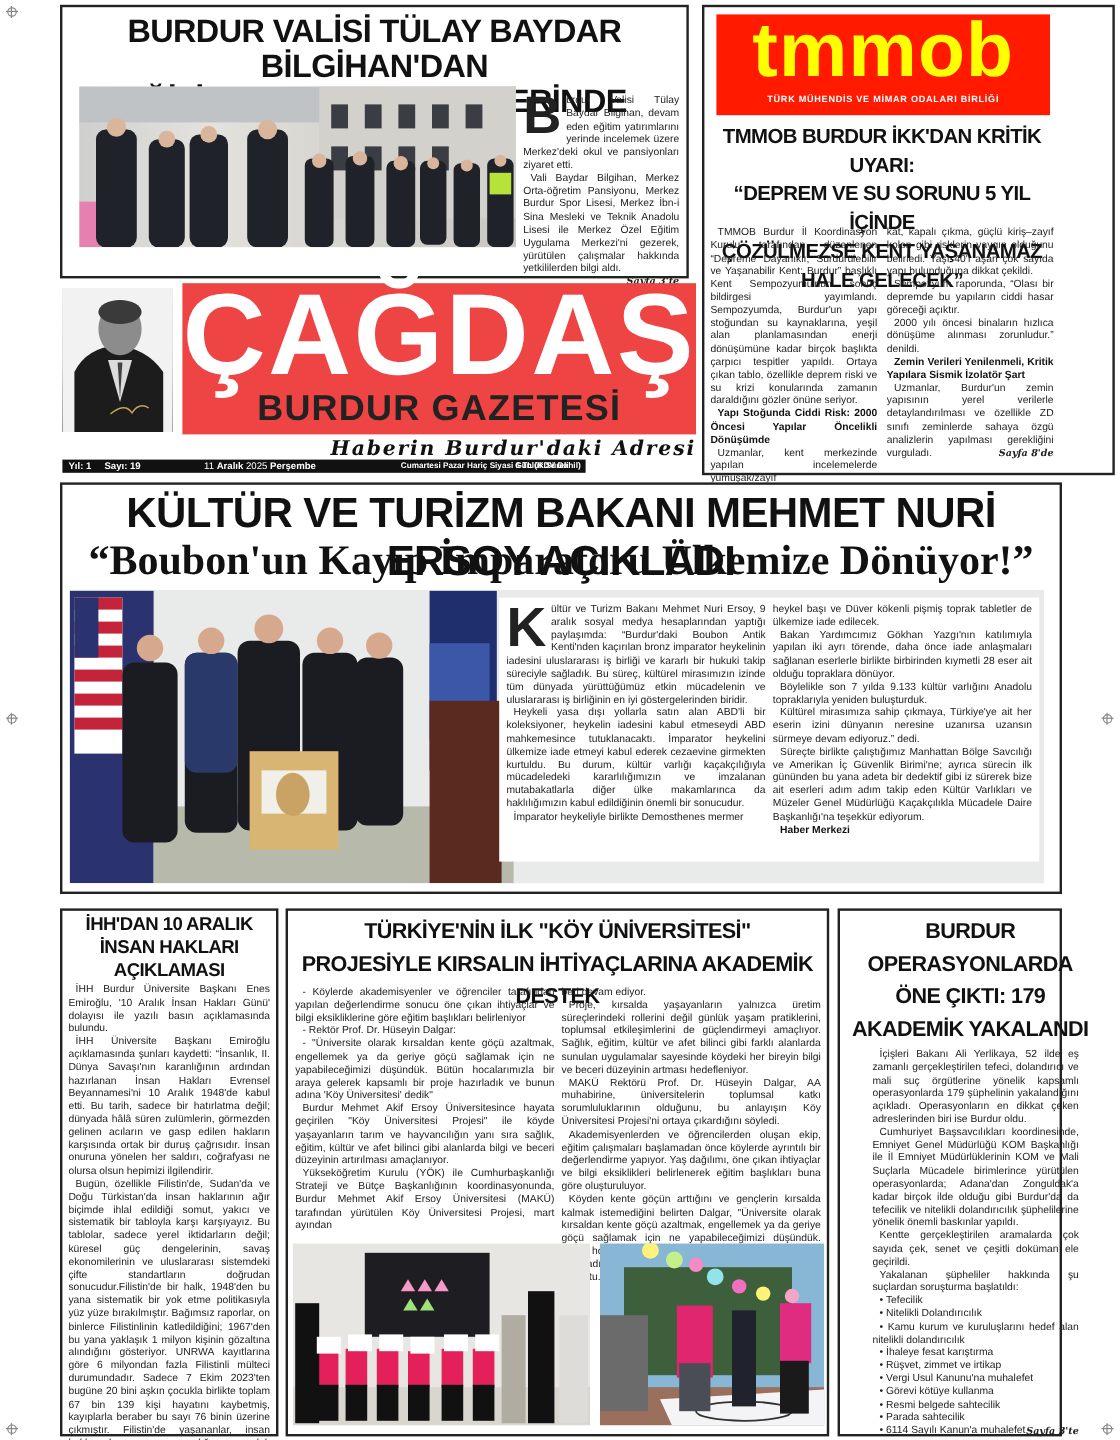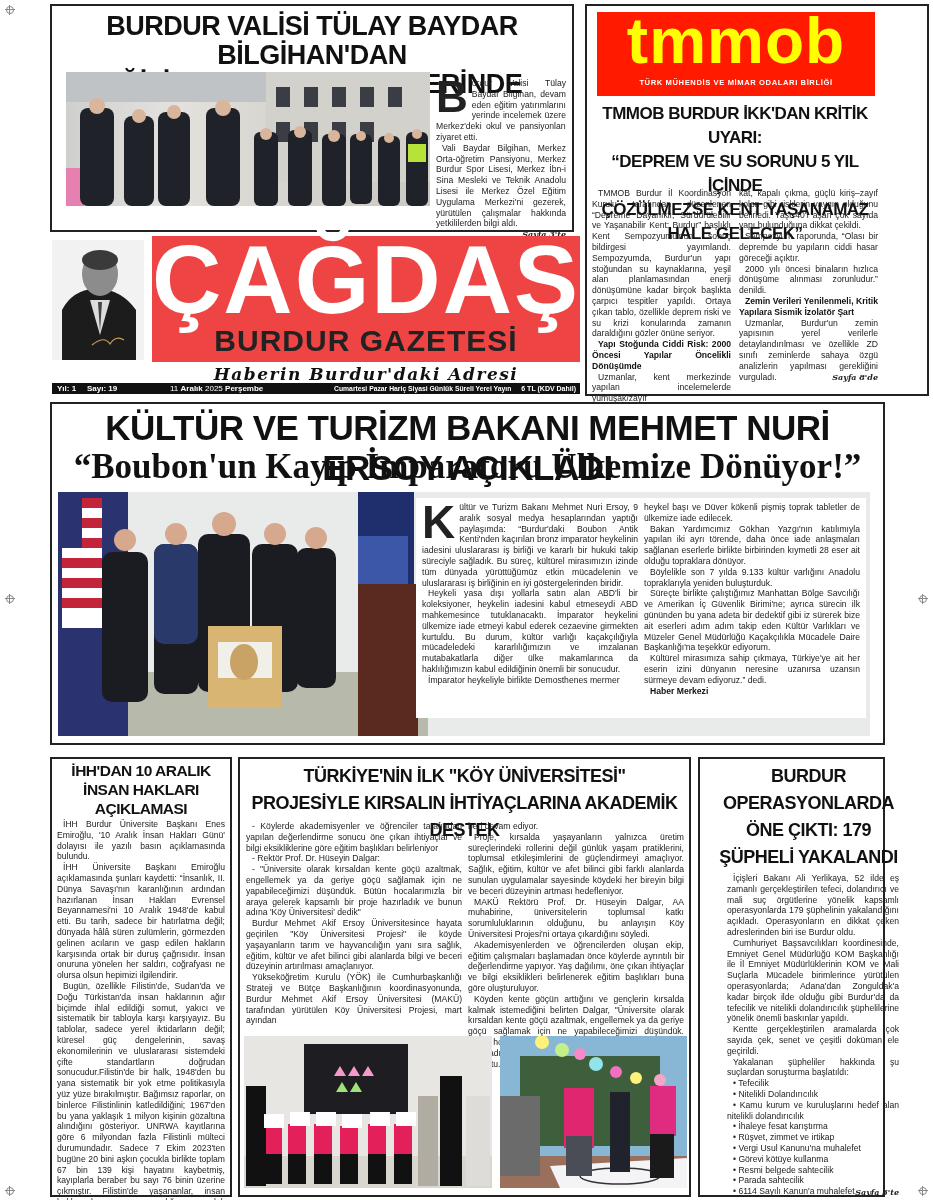--- a/index.html
+++ b/index.html
@@ -107,22 +107,22 @@
     <ellipse cx="48" cy="20" rx="18" ry="10" fill="#3a3a3a"></ellipse>
     <path d="M38 60 L48 95 L58 60 Z" fill="#dcdcdc"></path>
     <path d="M46 62 L48 92 L50 62 Z" fill="#444"></path>
     <path d="M40 105 Q52 95 58 104 Q64 95 72 100" stroke="#c8a25a" stroke-width="1.2" fill="none"></path>
   </svg>
 </div>
 <div class="abs" style="left:152px;top:236px;width:428px;height:126px;background:#ef4444;">
   <div class="abs" style="left:0;top:-6px;width:428px;text-align:center;color:#fff;font-weight:900;font-size:96px;line-height:100px;letter-spacing:2px;font-family:'Liberation Sans',sans-serif;">ÇAĞDAŞ</div>
   <div class="abs" style="left:0;top:88px;width:428px;text-align:center;color:#222;font-weight:900;font-size:30px;line-height:34px;letter-spacing:1px;">BURDUR GAZETESİ</div>
 </div>
-<div class="abs" style="left:152px;top:364px;width:428px;text-align:center;font-family:'DejaVu Serif',serif;font-style:italic;font-weight:bold;font-size:17px;letter-spacing:1.5px;">Haberin Burdur'daki Adresi</div>
-<div class="abs" style="left:52px;top:383px;width:528px;height:11px;background:#111;color:#fff;font-size:8px;line-height:11px;font-weight:bold;">
+<div class="abs" style="left:152px;top:364px;width:428px;text-align:right;font-family:'DejaVu Serif',serif;font-style:italic;font-weight:bold;font-size:17px;letter-spacing:1.5px;">Haberin Burdur'daki Adresi</div>
+<div class="abs" style="left:52px;top:383px;width:436px;height:11px;background:#111;color:#fff;font-size:8px;line-height:11px;font-weight:bold;">
   <span class="abs" style="left:5px;">Yıl: 1</span>
   <span class="abs" style="left:35px;">Sayı: 19</span>
   <span class="abs" style="left:118px;font-weight:normal;">
     <span>11</span>
     <b>Aralık</b>
     <span>2025</span>
     <b>Perşembe</b>
   </span>
   <span class="abs" style="left:282px;font-size:6.8px;">Cumartesi Pazar Hariç Siyasi Günlük Süreli Yerel Yayın</span>
   <span class="abs" style="right:4px;font-size:7px;">6 TL (KDV Dahil)</span>
@@ -197,22 +197,22 @@
     <div class="abs body" id="ersoy-col1" style="left:6px;top:4px;width:216px;">
       <span class="dropcap" style="font-size:46px;line-height:38px;">K</span>
     <p style="text-indent: 0px;">ültür ve Turizm Bakanı Mehmet Nuri Ersoy, 9 aralık sosyal medya hesaplarından yaptığı paylaşımda: “Burdur'daki Boubon Antik Kenti'nden kaçırılan bronz imparator heykelinin iadesini uluslararası iş birliği ve kararlı bir hukuki takip süreciyle sağladık. Bu süreç, kültürel mirasımızın izinde tüm dünyada yürüttüğümüz etkin mücadelenin ve uluslararası iş birliğinin en iyi göstergelerinden biridir.</p>
         <p>Heykeli yasa dışı yollarla satın alan ABD'li bir koleksiyoner, heykelin iadesini kabul etmeseydi ABD mahkemesince tutuklanacaktı. İmparator heykelini ülkemize iade etmeyi kabul ederek cezaevine girmekten kurtuldu. Bu durum, kültür varlığı kaçakçılığıyla mücadeledeki kararlılığımızın ve imzalanan mutabakatlarla diğer ülke makamlarınca da haklılığımızın kabul edildiğinin önemli bir sonucudur.</p>
         <p>İmparator heykeliyle birlikte Demosthenes mermer</p>
       </div>
     <div class="abs body" id="ersoy-col2" style="left:228px;top:4px;width:216px;">
         <p style="text-indent: 0px;">heykel başı ve Düver kökenli pişmiş toprak tabletler de ülkemize iade edilecek.</p>
         <p>Bakan Yardımcımız Gökhan Yazgı'nın katılımıyla yapılan iki ayrı törende, daha önce iade anlaşmaları sağlanan eserlerle birlikte birbirinden kıymetli 28 eser ait olduğu topraklara dönüyor.</p>
         <p>Böylelikle son 7 yılda 9.133 kültür varlığını Anadolu topraklarıyla yeniden buluşturduk.</p>
+        <p>Kültürel mirasımıza sahip çıkmaya, Türkiye'ye ait her eserin izini dünyanın neresine uzanırsa uzansın sürmeye devam ediyoruz.” dedi.</p>
         <p>Süreçte birlikte çalıştığımız Manhattan Bölge Savcılığı ve Amerikan İç Güvenlik Birimi'ne; ayrıca sürecin ilk gününden bu yana adeta bir dedektif gibi iz sürerek bize ait eserleri adım adım takip eden Kültür Varlıkları ve Müzeler Genel Müdürlüğü Kaçakçılıkla Mücadele Daire Başkanlığı'na teşekkür ediyorum.</p>
-        <p>Kültürel mirasımıza sahip çıkmaya, Türkiye'ye ait her eserin izini dünyanın neresine uzanırsa uzansın sürmeye devam ediyoruz.” dedi.</p>
         <p class="sub">Haber Merkezi</p>
       </div>
   </div>
 </div>
 
 <div class="box" style="left:50px;top:757px;width:182px;height:440px;">
   <div class="abs hl cond" style="left:0;top:2px;width:178px;font-size:15.5px;line-height:19px;">
     <div>İHH'DAN 10 ARALIK</div>
     <div>İNSAN HAKLARI AÇIKLAMASI</div>
   </div>
@@ -310,21 +310,21 @@
       <rect x="0" y="60" width="40" height="80" fill="#6b6b6b"></rect>
     </svg>
   </div>
 </div>
 
 <div class="box" style="left:698px;top:757px;width:187px;height:440px;">
   <div class="abs hl cond" style="left:0;top:4px;width:217px;font-size:18px;line-height:27px;">
     <div>BURDUR</div>
     <div>OPERASYONLARDA</div>
     <div>ÖNE ÇIKTI: 179</div>
-    <div>ŞÜPHELİ YAKALANDI</div>
+    <div>AKADEMİK YAKALANDI</div>
   </div>
   <div class="abs body" style="left:7px;top:114px;width:172px;margin-left:20px;">
     <p>İçişleri Bakanı Ali Yerlikaya, 52 ilde eş zamanlı gerçekleştirilen tefeci, dolandırıcı ve mali suç örgütlerine yönelik kapsamlı operasyonlarda 179 şüphelinin yakalandığını açıkladı. Operasyonların en dikkat çeken adreslerinden biri ise Burdur oldu.</p>
     <p>Cumhuriyet Başsavcılıkları koordinesinde, Emniyet Genel Müdürlüğü KOM Başkanlığı ile İl Emniyet Müdürlüklerinin KOM ve Mali Suçlarla Mücadele birimlerince yürütülen operasyonlarda; Adana'dan Zonguldak'a kadar birçok ilde olduğu gibi Burdur'da da tefecilik ve nitelikli dolandırıcılık şüphelilerine yönelik önemli baskınlar yapıldı.</p>
     <p>Kentte gerçekleştirilen aramalarda çok sayıda çek, senet ve çeşitli doküman ele geçirildi.</p>
     <p>Yakalanan şüpheliler hakkında şu suçlardan soruşturma başlatıldı:</p>
     <ul class="bul" id="charges-list">
         <li>Tefecilik</li>
         <li>Nitelikli Dolandırıcılık</li>
         <li>Kamu kurum ve kuruluşlarını hedef alan nitelikli dolandırıcılık</li>

